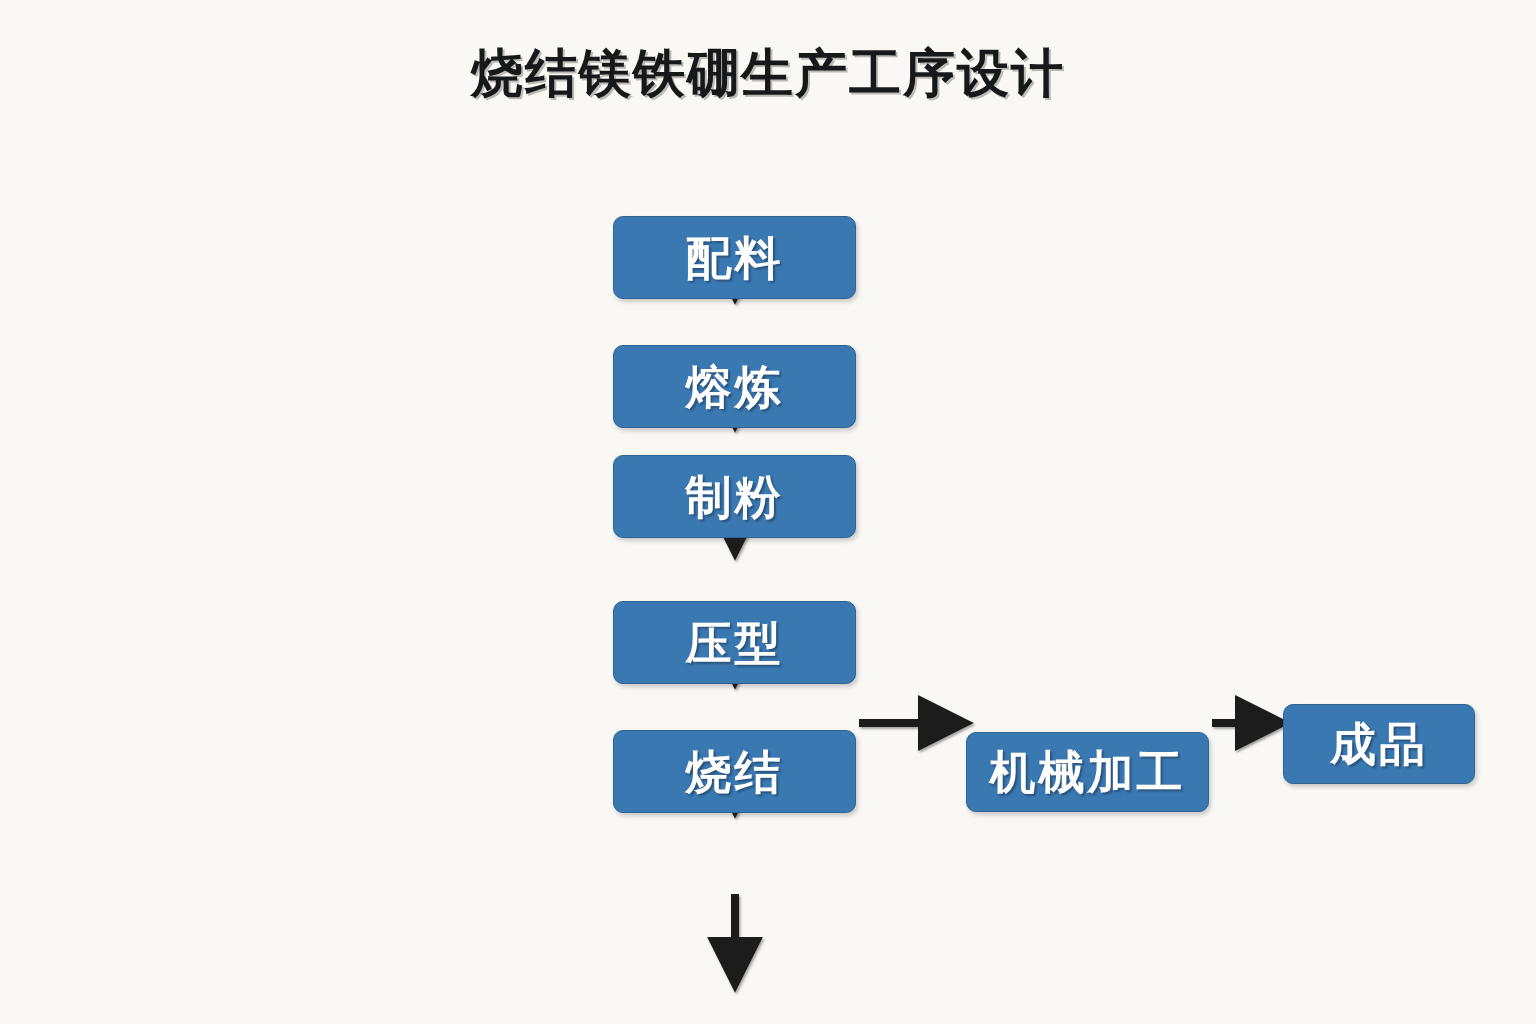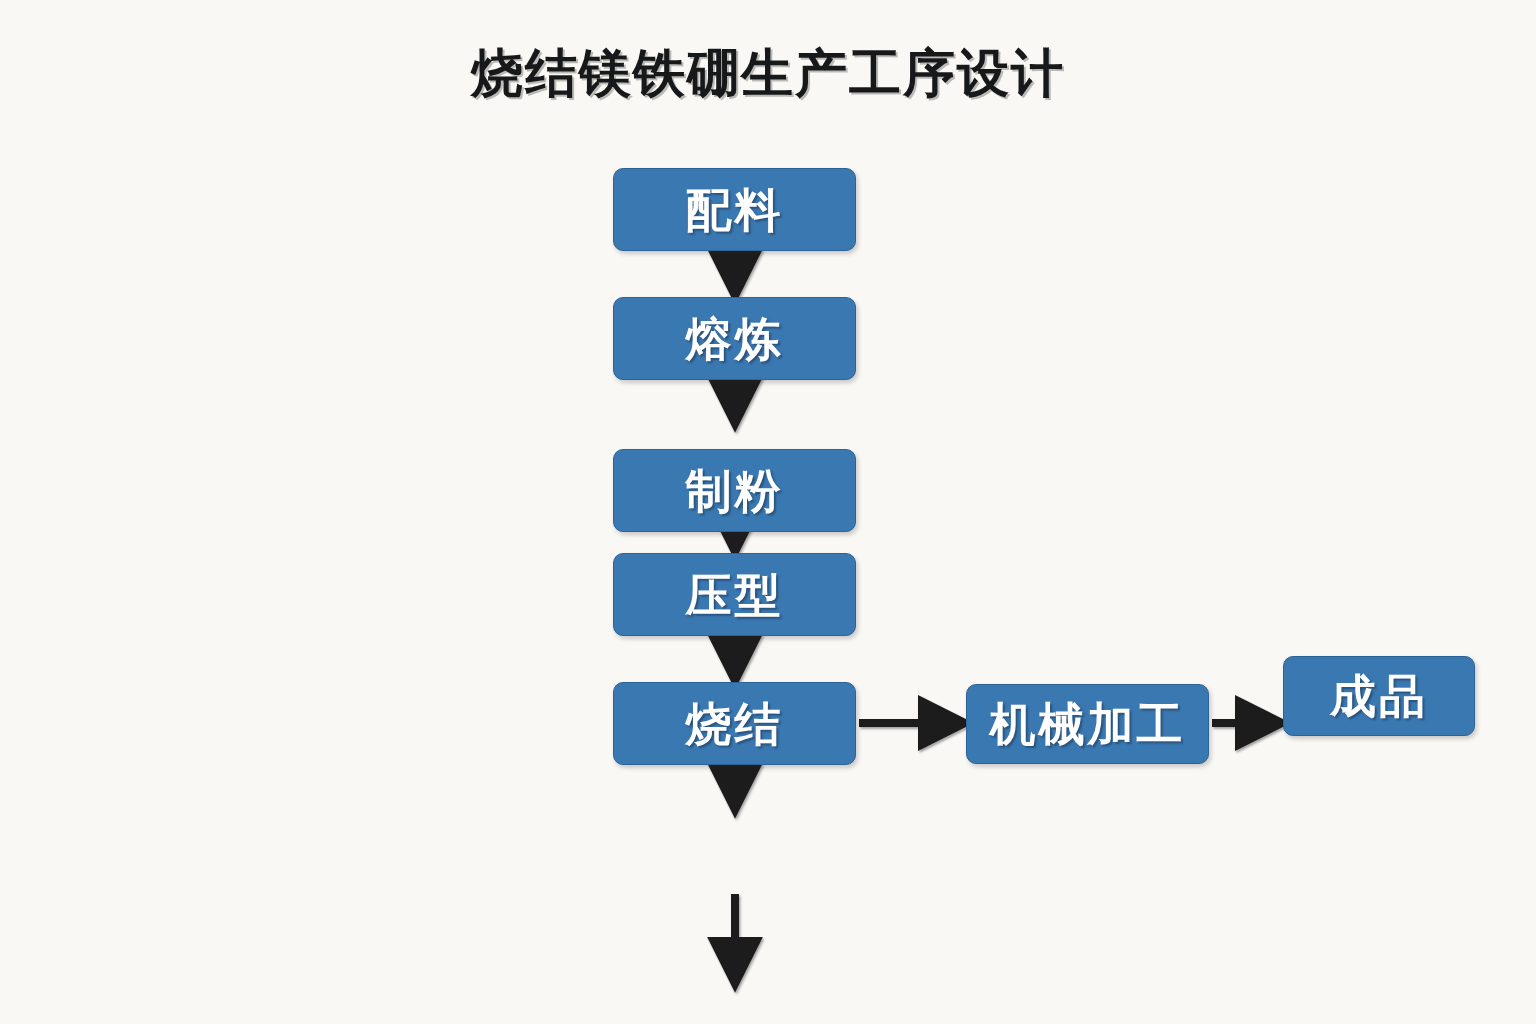--- a/index.html
+++ b/index.html
@@ -48,31 +48,32 @@
     justify-content: center;
     color: #ffffff;
     font-weight: bold;
     font-size: 46px;
     line-height: 1;
     letter-spacing: 3px;
     white-space: nowrap;
     box-shadow: 2px 3px 4px rgba(40,40,40,0.22);
     text-shadow: 2px 2px 2px rgba(20,40,60,0.45);
     user-select: none;
+    margin-top: 48px;
   }
   .node-label {
     display: block;
     pointer-events: none;
   }
 
   
   .node.col { left: 613px; width: 243px; height: 83px; }
   #node-peiliao   { top: 168px; }
   #node-rongliian { top: 297px; }
-  #node-zhifen    { top: 449px; }
+  #node-zhifen    { top: 407px; }
   #node-yaxing    { top: 553px; }
   #node-shaojie   { top: 682px; text-align: center; }
   #node-huihuo    { top: 811px; }
 
   
   #node-jixiejiagong {
     left: 966px; top: 684px; width: 243px; height: 80px; align-items: center;
   }
   #node-chengpin {
     left: 1283px; top: 656px; width: 192px; height: 80px;

